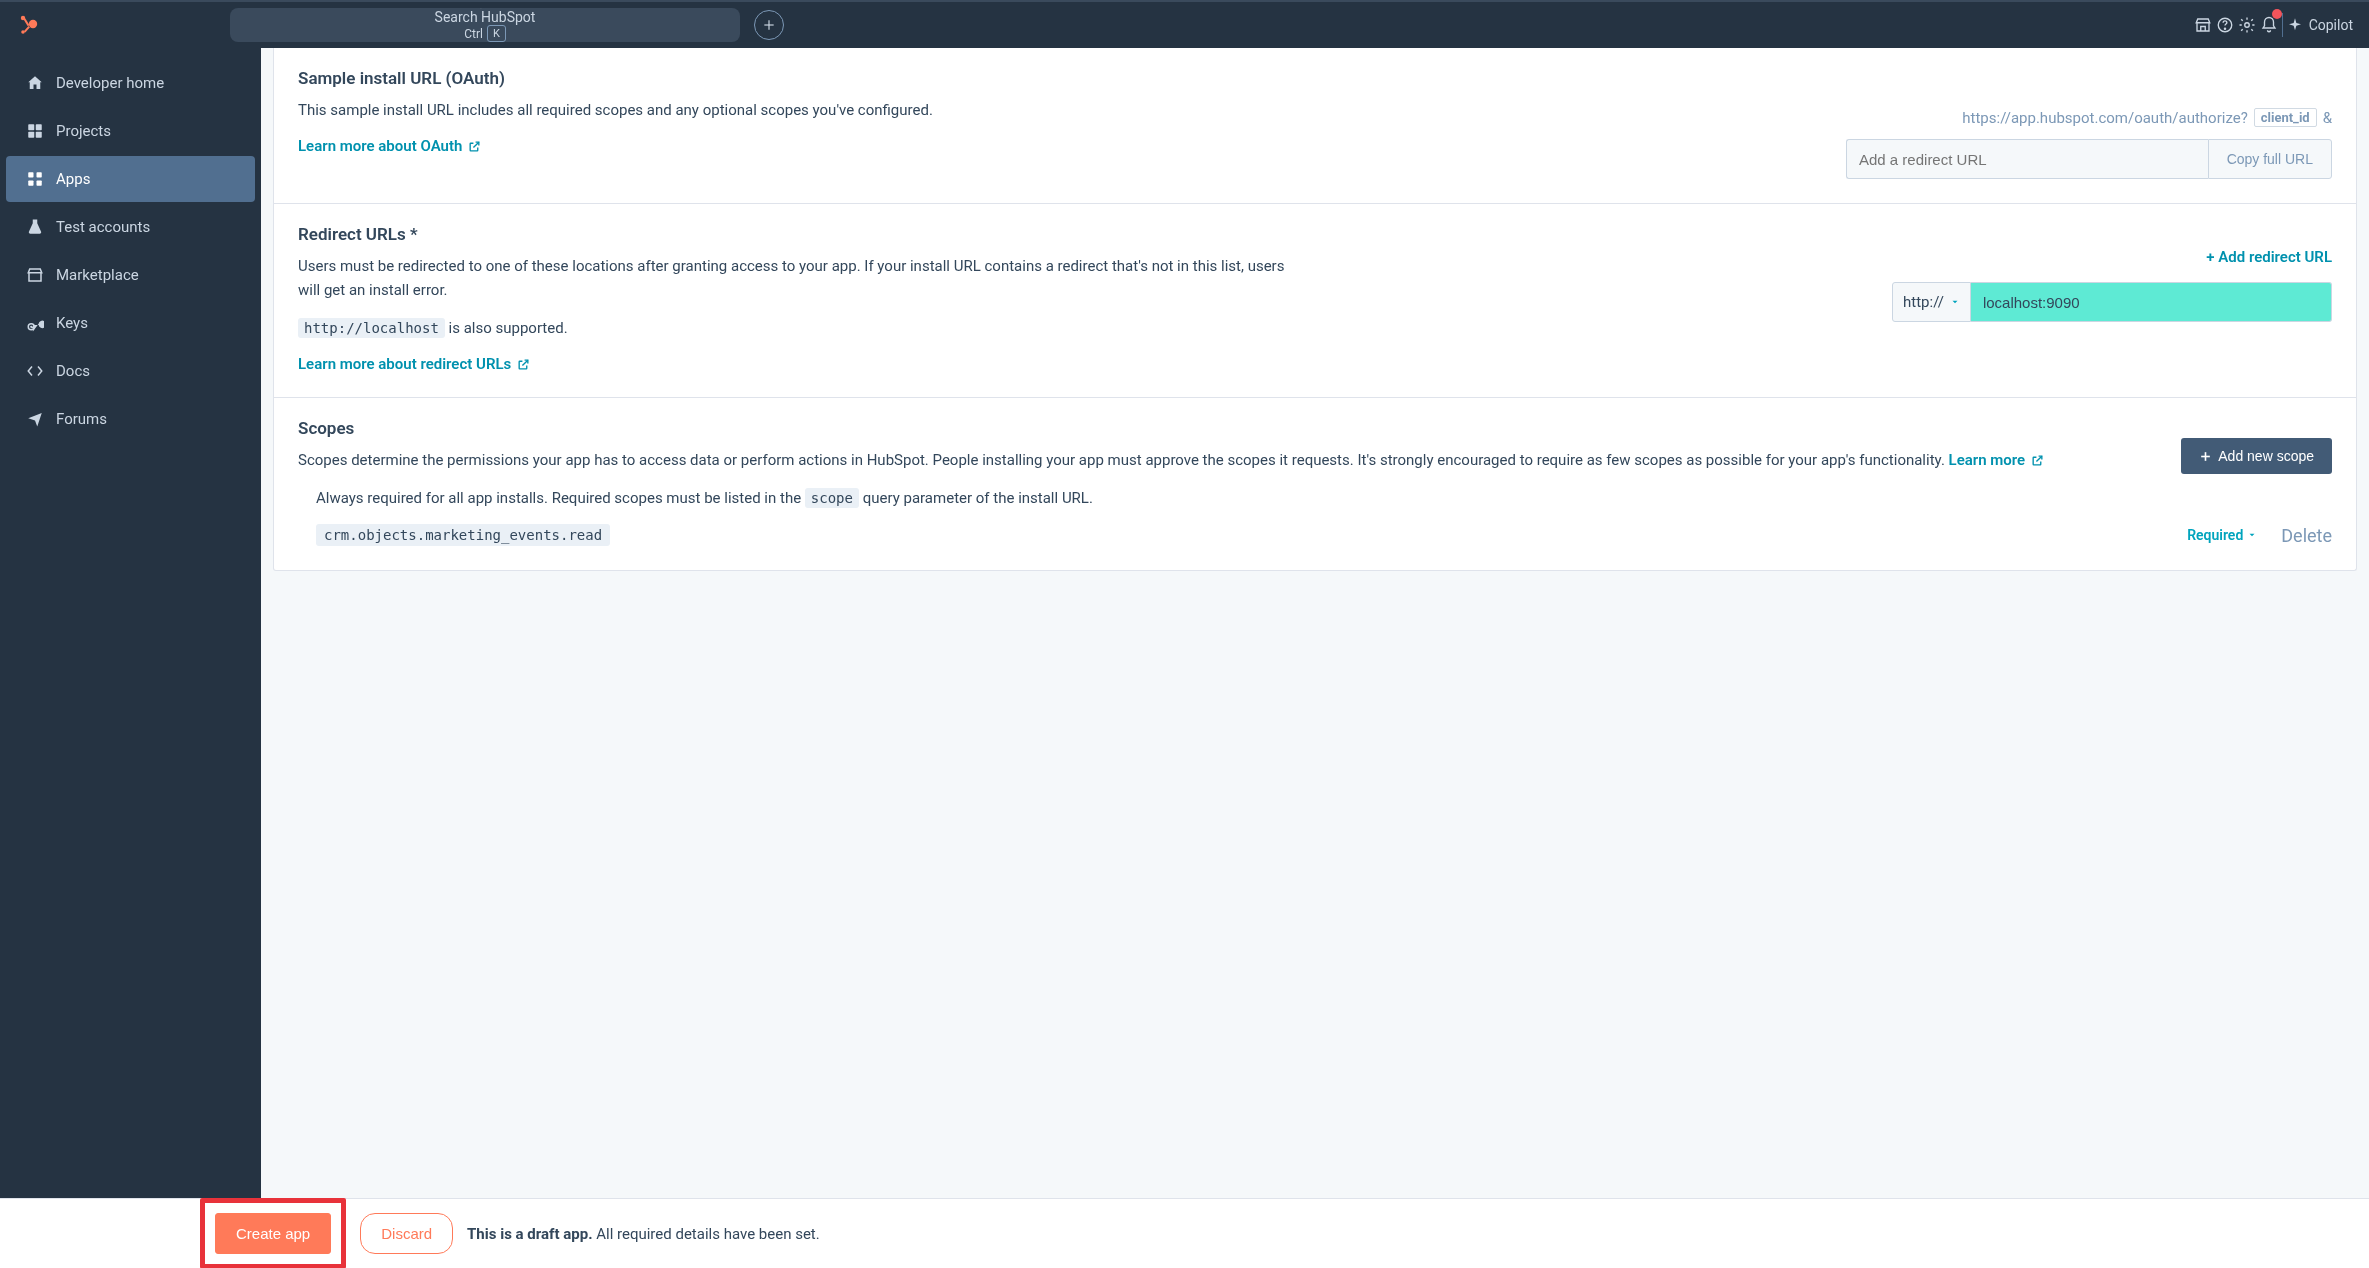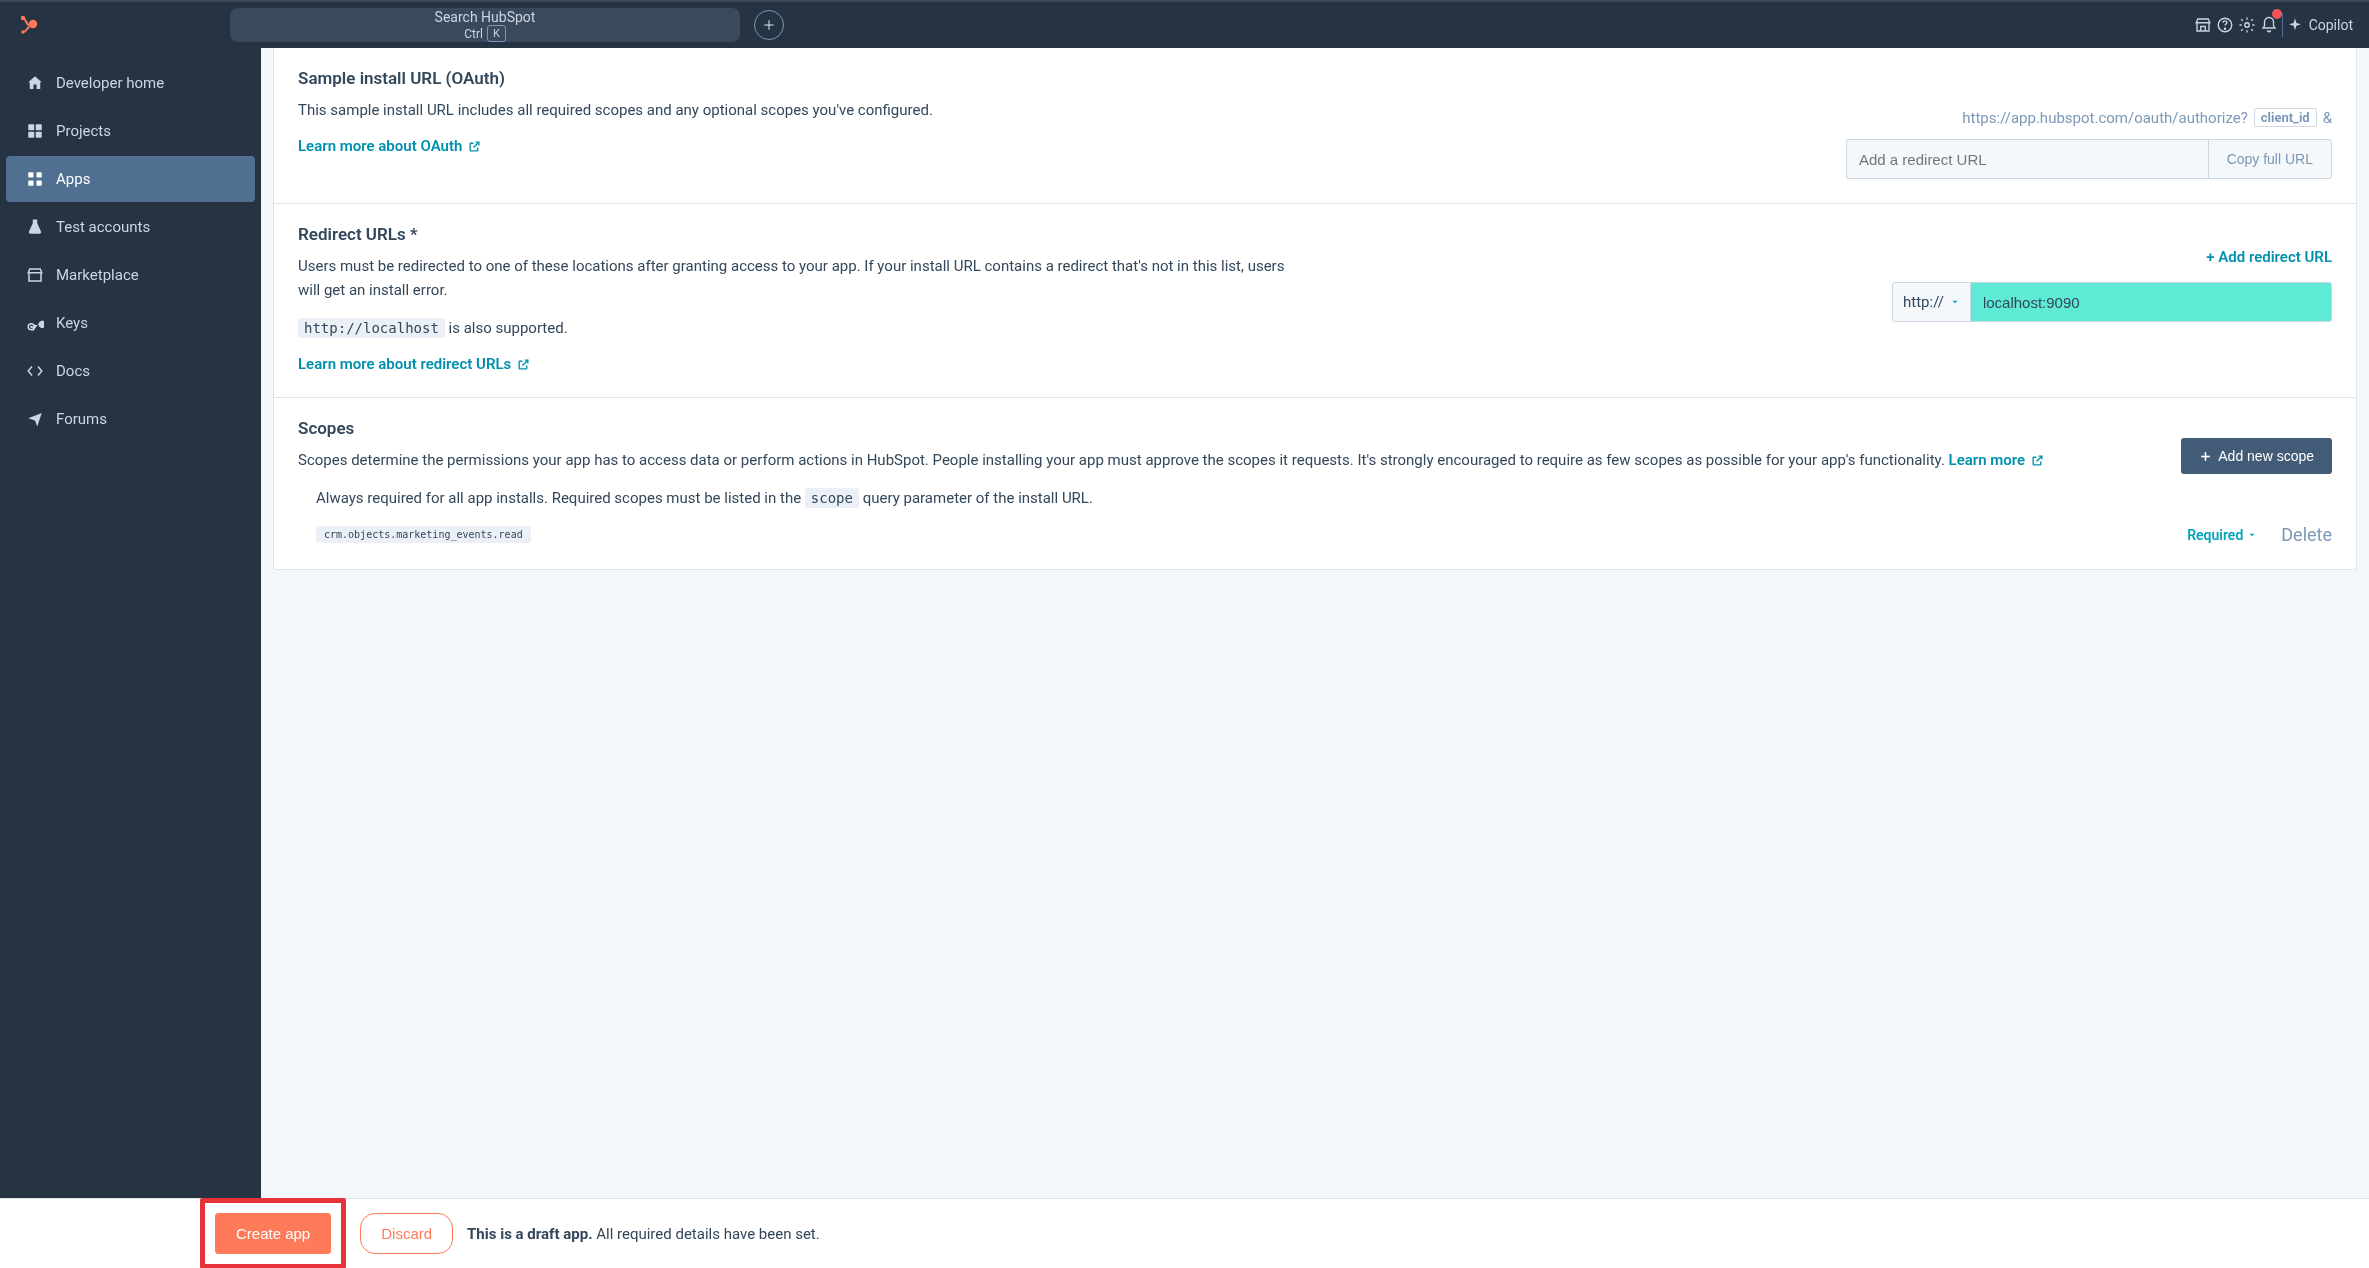--- a/index.html
+++ b/index.html
@@ -350,21 +350,21 @@
 .scope-row {
   display: flex;
   align-items: center;
   padding-left: 18px;
   gap: 20px;
 }
 .scope-code {
   background: #eaf0f6;
   padding: 3px 8px;
   font-family: Menlo, Monaco, Consolas, monospace;
-  font-size: 10px;
+  font-size: 14px;
   color: #33475b;
   border-radius: 3px;
 }
 .scope-actions {
   margin-left: auto;
   display: flex;
   align-items: center;
   gap: 24px;
 }
 .scope-required {

